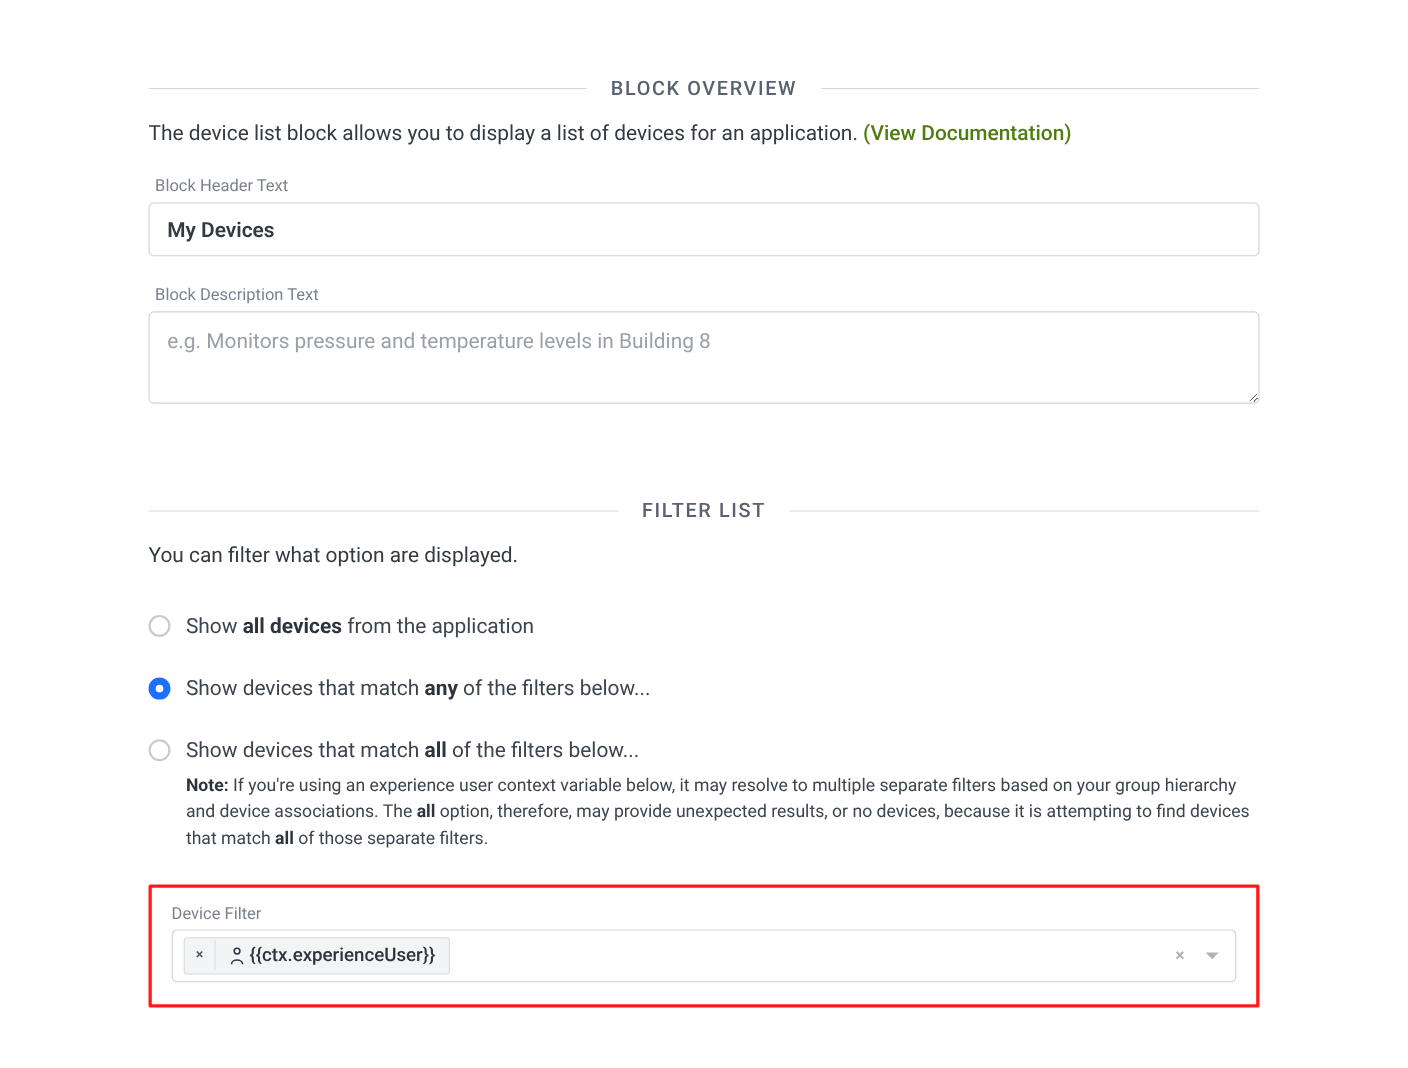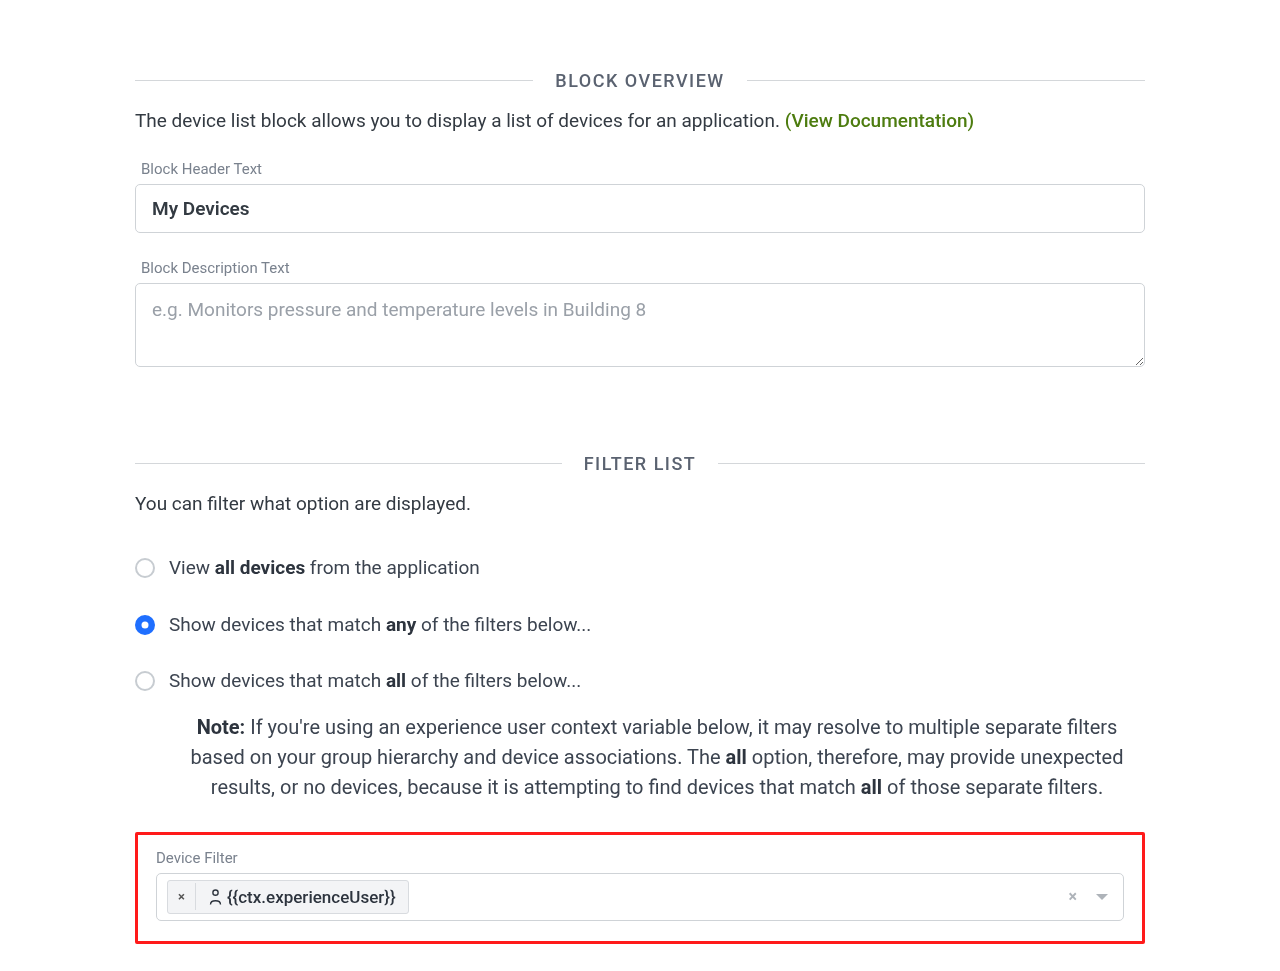--- a/index.html
+++ b/index.html
@@ -100,25 +100,24 @@
     position: absolute;
     top: 50%; left: 50%;
     width: 7px; height: 7px;
     background: #fff;
     border-radius: 50%;
     transform: translate(-50%, -50%);
   }
   .radio-label { flex: 1; color: #3c4450; }
   .radio-label b { font-weight: 700; color: #2d343e; }
   .note {
-    font-size: 20px;
+    font-size: 16px;
     color: #3c4450;
-    margin-top: 17px;
+    margin-top: 6px;
     line-height: 1.5;
-    text-align: center;
   }
   .note b { font-weight: 700; }
   .device-filter-box {
     border: 3px solid #ff1a1a;
     border-radius: 2px;
     padding: 14px 18px 20px 18px;
     margin-top: 18px;
   }
   .select-wrap {
     border: 1px solid #cfd3d7;
@@ -202,21 +201,21 @@
     <div class="line"></div>
     <div class="title">FILTER LIST</div>
     <div class="line"></div>
   </div>
 
   <div class="filter-intro">You can filter what option are displayed.</div>
 
   <div class="radio-row">
     <div class="radio"></div>
     <div class="radio-label">
-      <span>View </span><b>all devices</b><span> from the application</span>
+      <span>Show </span><b>all devices</b><span> from the application</span>
     </div>
   </div>
 
   <div class="radio-row">
     <div class="radio selected"></div>
     <div class="radio-label">
       <span>Show devices that match </span><b>any</b><span> of the filters below...</span>
     </div>
   </div>
 

